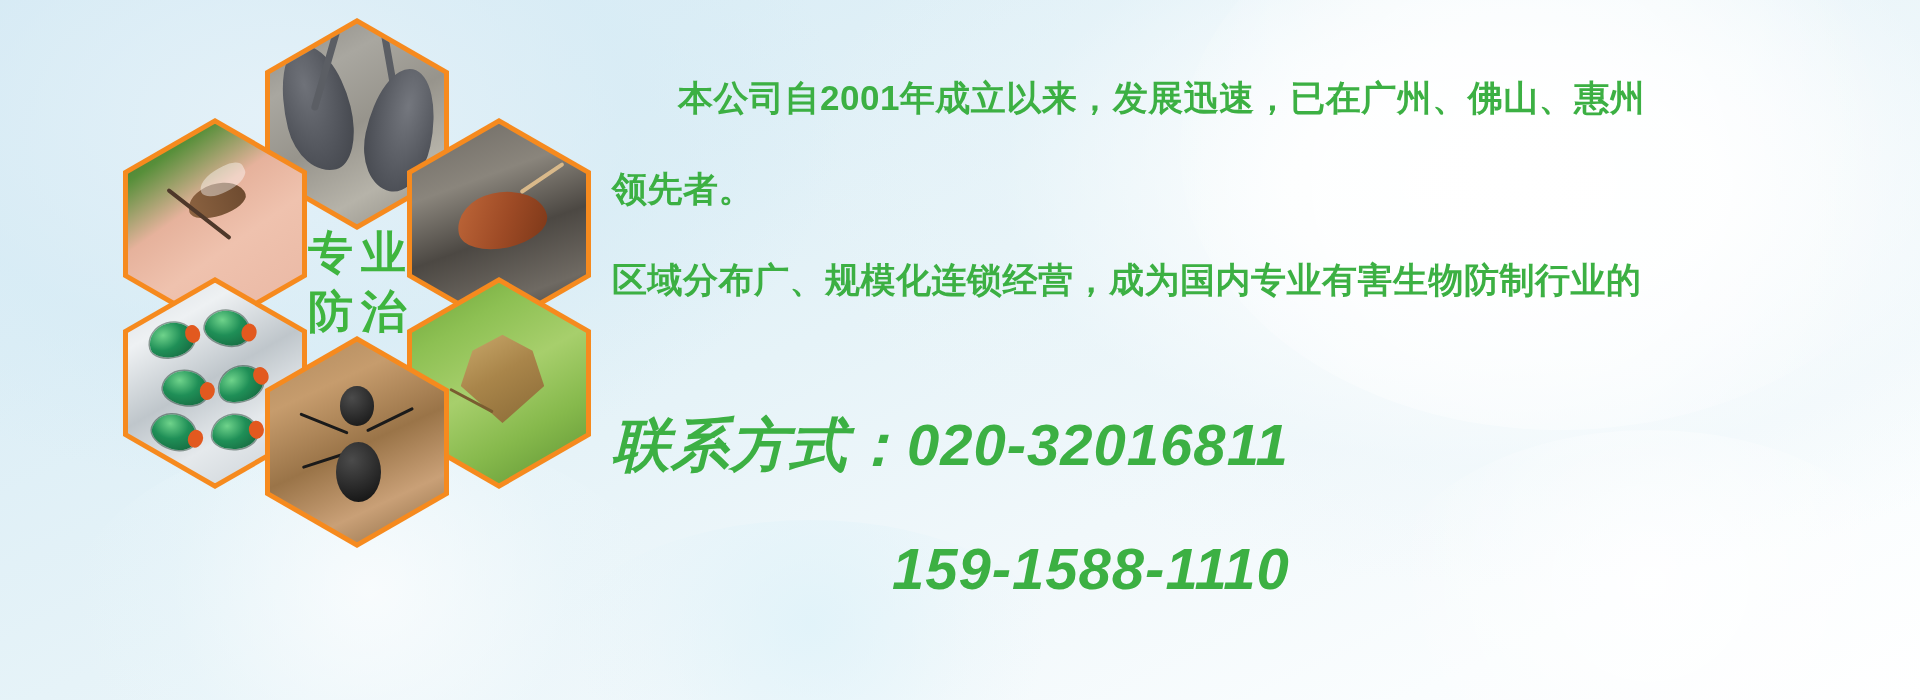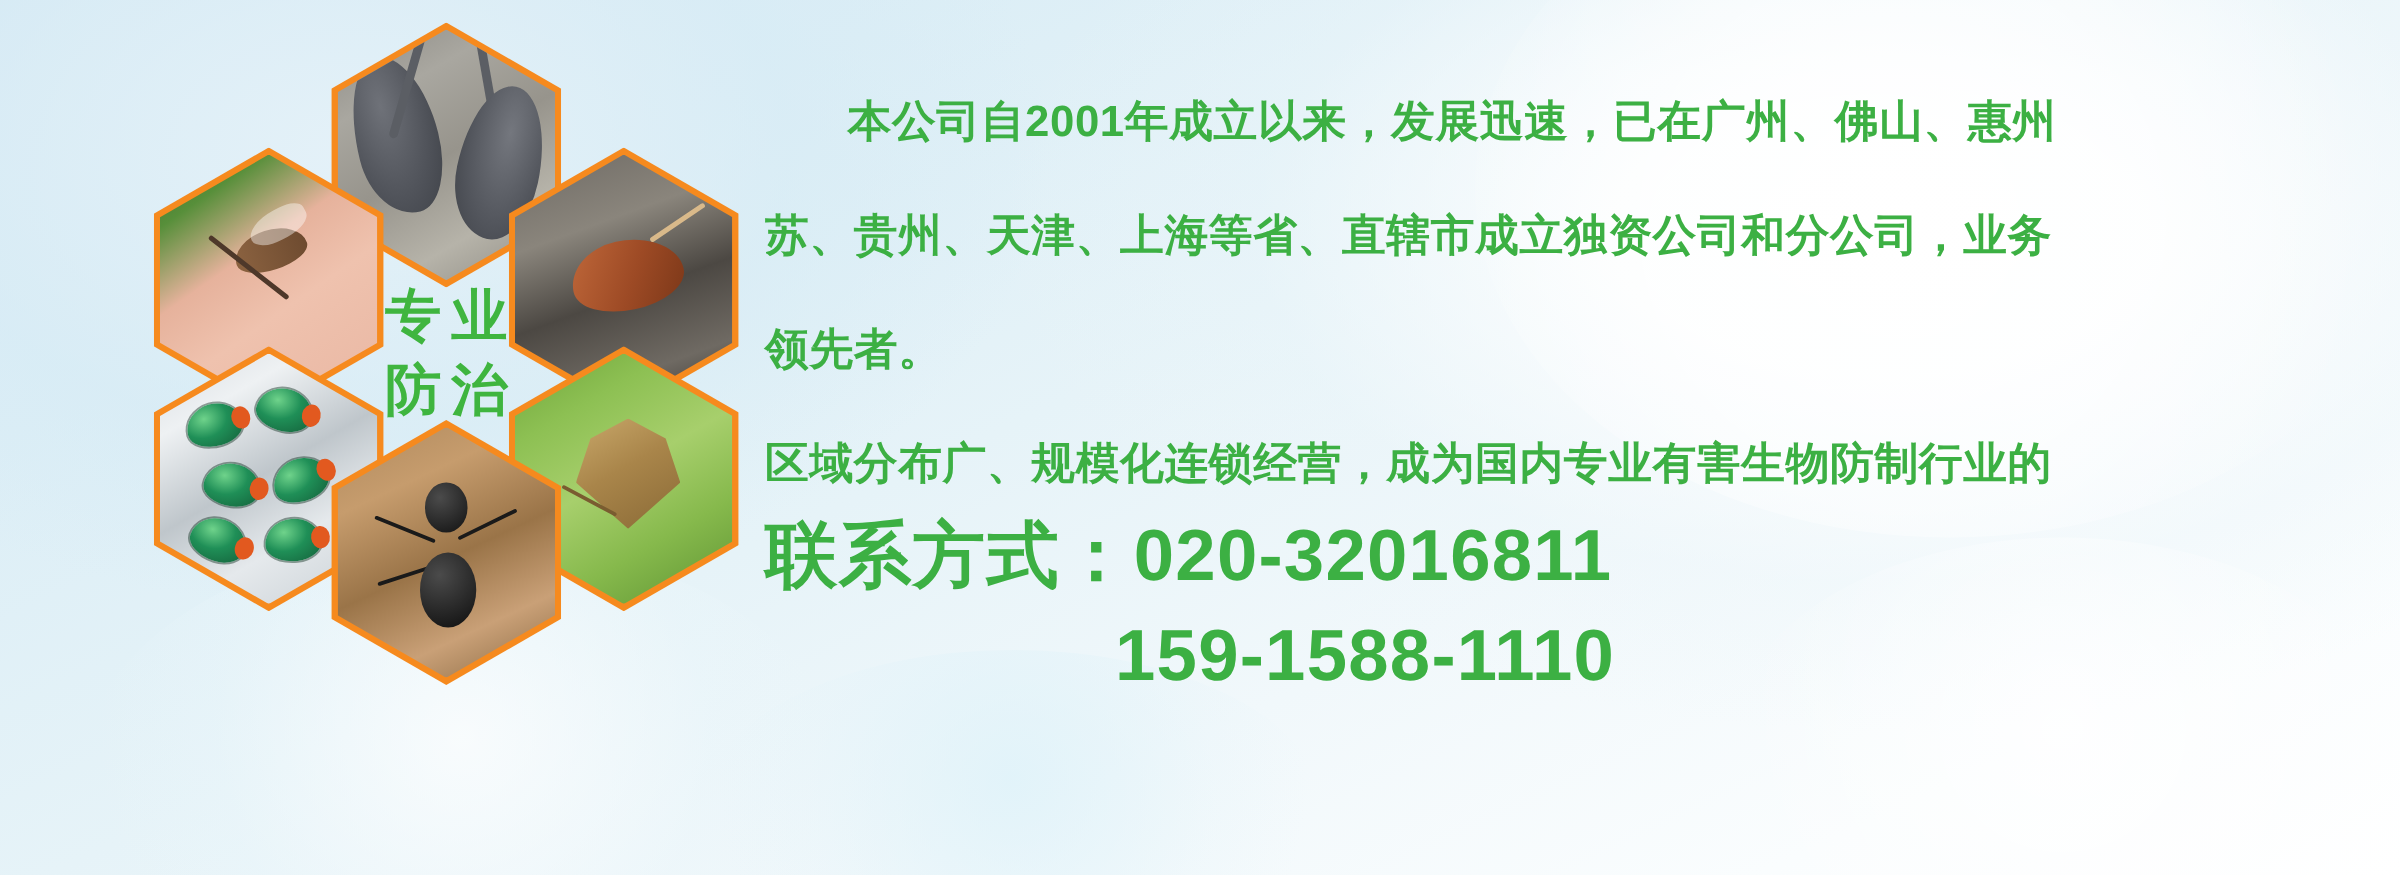--- a/index.html
+++ b/index.html
@@ -231,22 +231,23 @@
     top: 405px;
     width: 1250px;
   }
   .contact-line {
     color: #3cb043;
     font-size: 58px;
     font-weight: 700;
     line-height: 80px;
     letter-spacing: 1px;
     white-space: nowrap;
-  }
-  .contact-line.second { text-indent: 280px; }
+    font-style: italic;
+  }
+  .contact-line.second { text-indent: 280px; margin-top: 44px; }
 </style>
 </head>
 <body>
 
 <div id="banner">
 
   <div class="bloom bloom-a"></div>
   <div class="bloom bloom-b"></div>
   <div class="bloom bloom-c"></div>
   <div class="bloom bloom-d"></div>
@@ -309,21 +310,20 @@
       <div class="hex-inner">
         <div class="center-line">专业</div>
         <div class="center-line">防治</div>
       </div>
     </div>
 
   </div>
 
   <div id="copy">
     <div class="para-line indent">本公司自2001年成立以来，发展迅速，已在广州、佛山、惠州</div>
-    <div class="para-line">苏、贵州、天津、上海等省、直辖市成立独资公司和分公司，业务</div>
     <div class="para-line">领先者。</div>
     <div class="para-line">区域分布广、规模化连锁经营，成为国内专业有害生物防制行业的</div>
   </div>
 
   <div id="contact">
     <div class="contact-line">联系方式：020-32016811</div>
     <div class="contact-line second">159-1588-1110</div>
   </div>
 
 </div>

